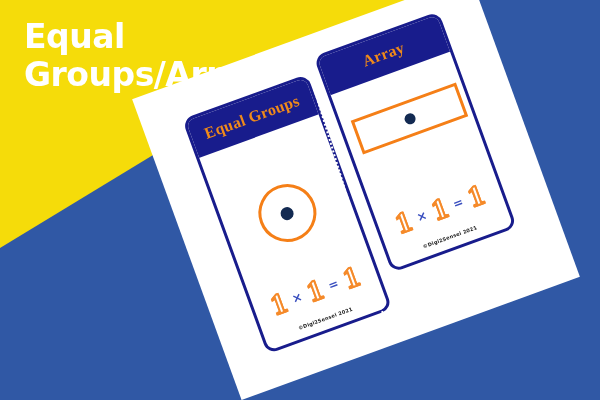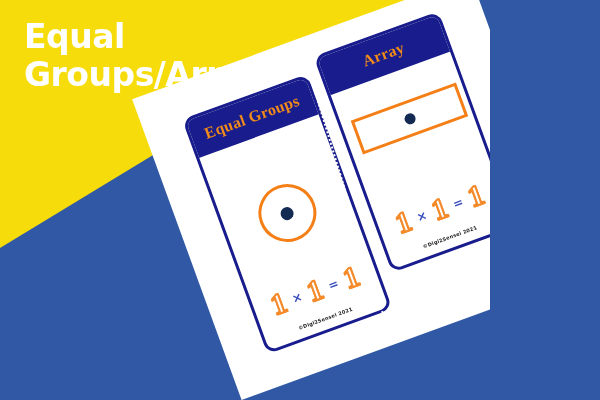--- a/index.html
+++ b/index.html
@@ -2,21 +2,21 @@
 <html><head>
 <meta charset="utf-8">
 <style>
   html,body{margin:0;padding:0;}
   body{
     width:600px;height:400px;overflow:hidden;
     background:#3058a5;
     font-family:"Liberation Sans",sans-serif;
     position:relative;
   }
-  #stage{position:absolute;inset:0;width:490px;height:400px;overflow:hidden;}
+  #stage{position:absolute;inset:0;width:600px;height:400px;overflow:hidden;}
 
   
   .wedge{
     position:absolute;left:0;top:0;width:600px;height:400px;
     background:#f5dc0a;
     clip-path:polygon(0 0, 408px 0, 0 248px);
     z-index:1;
   }
 
   

